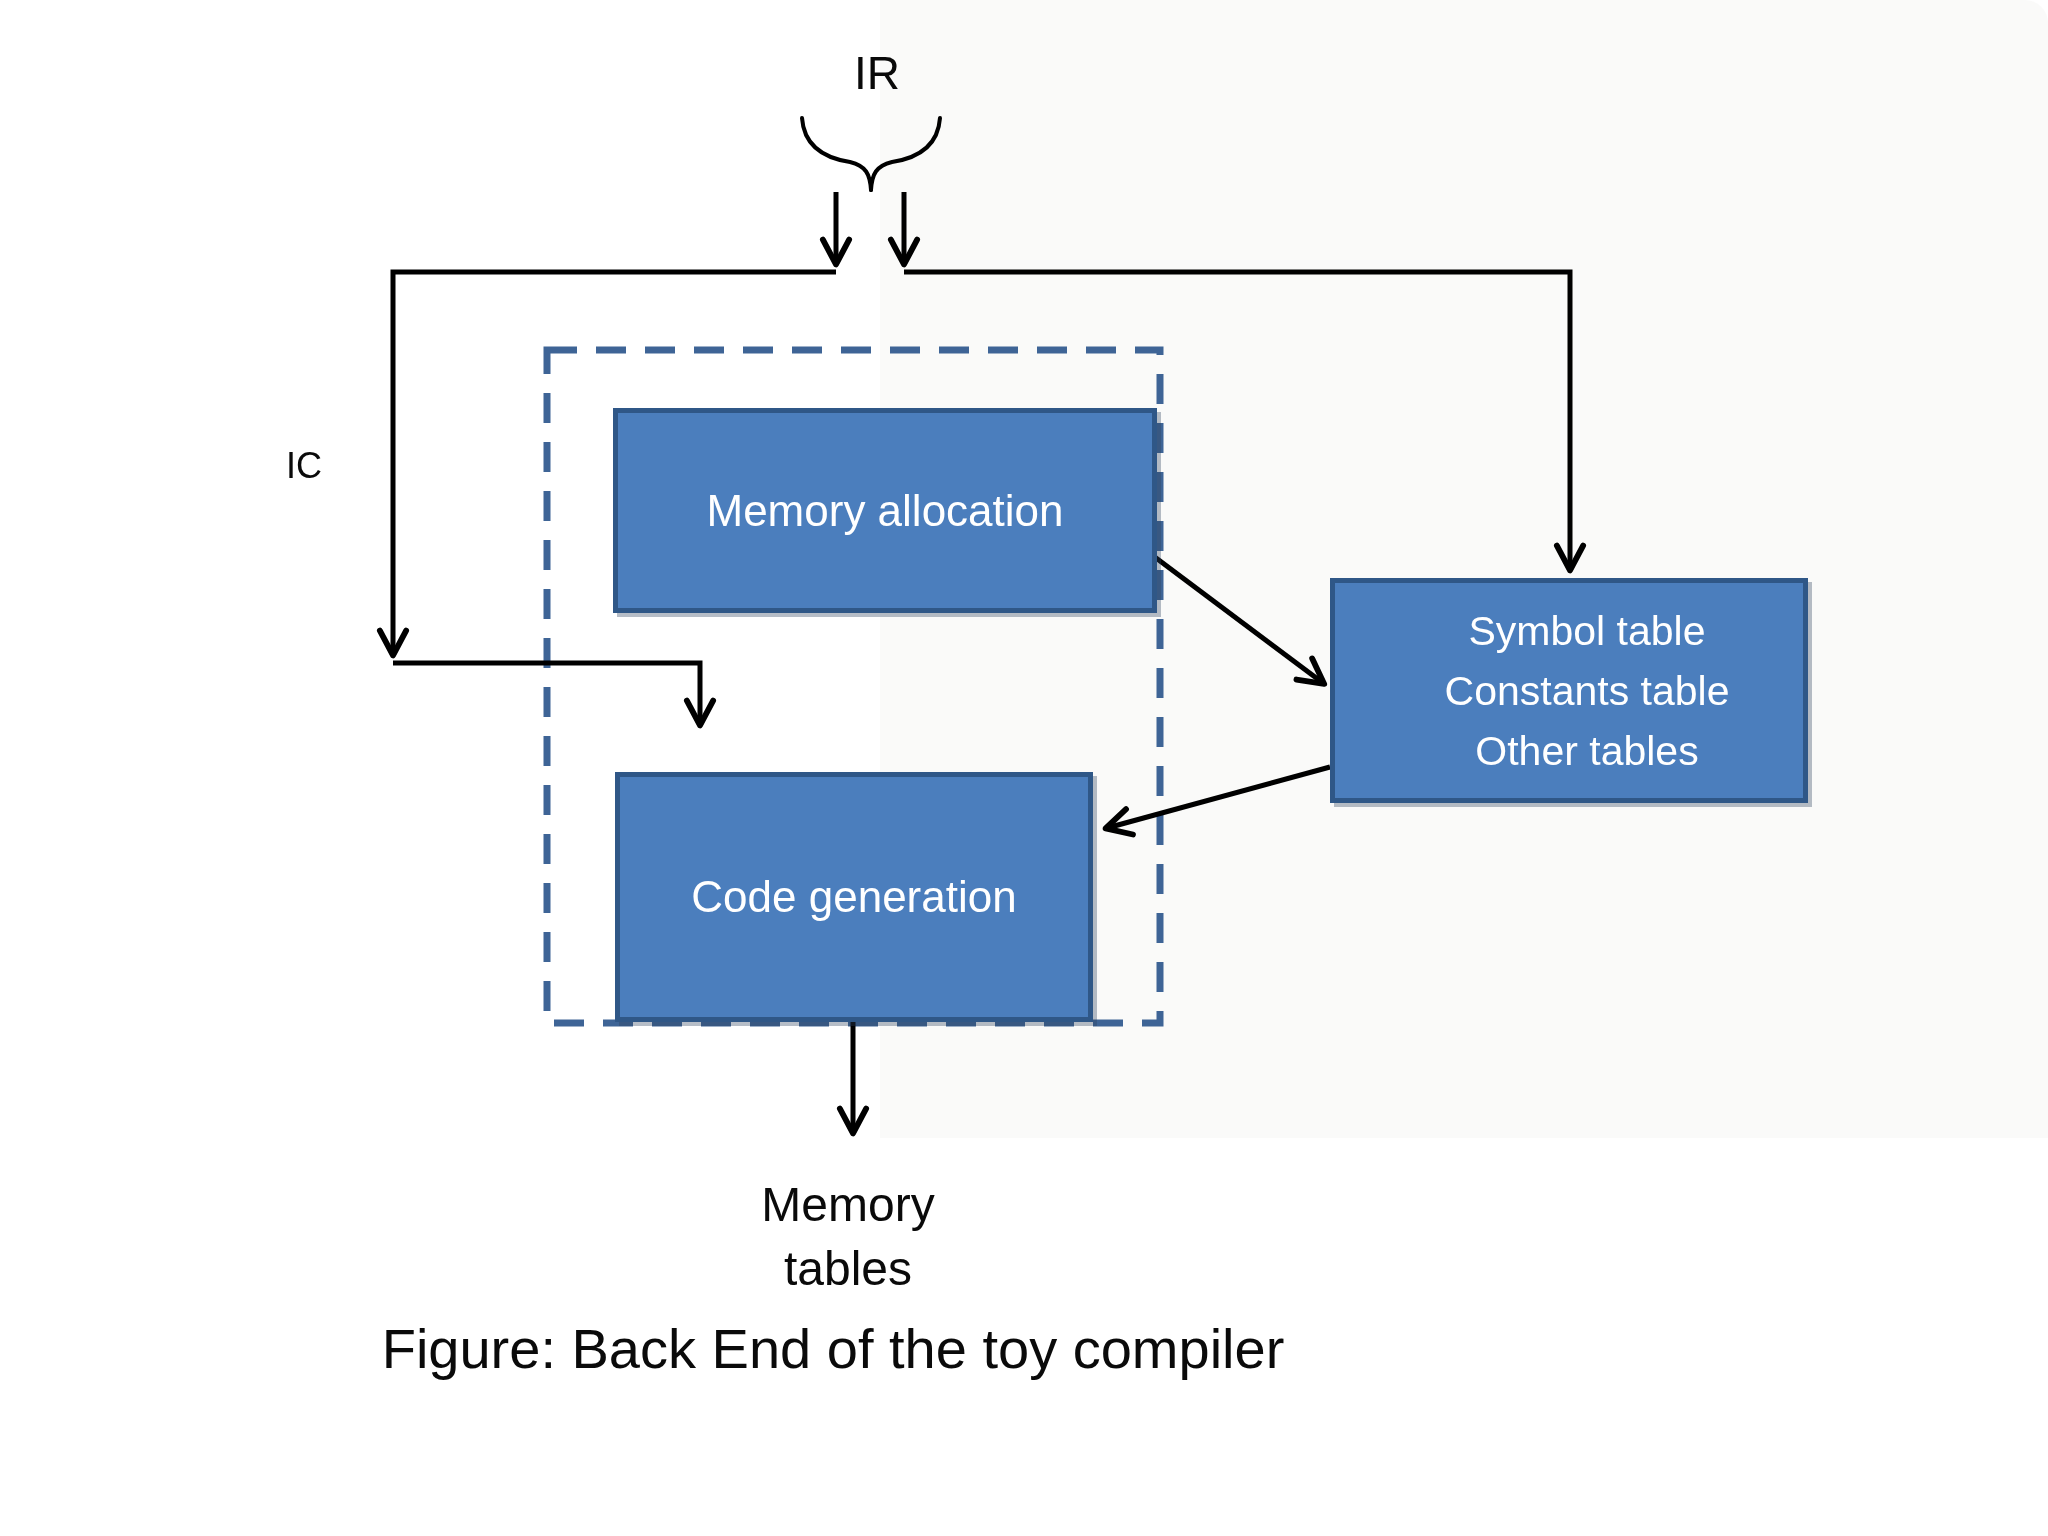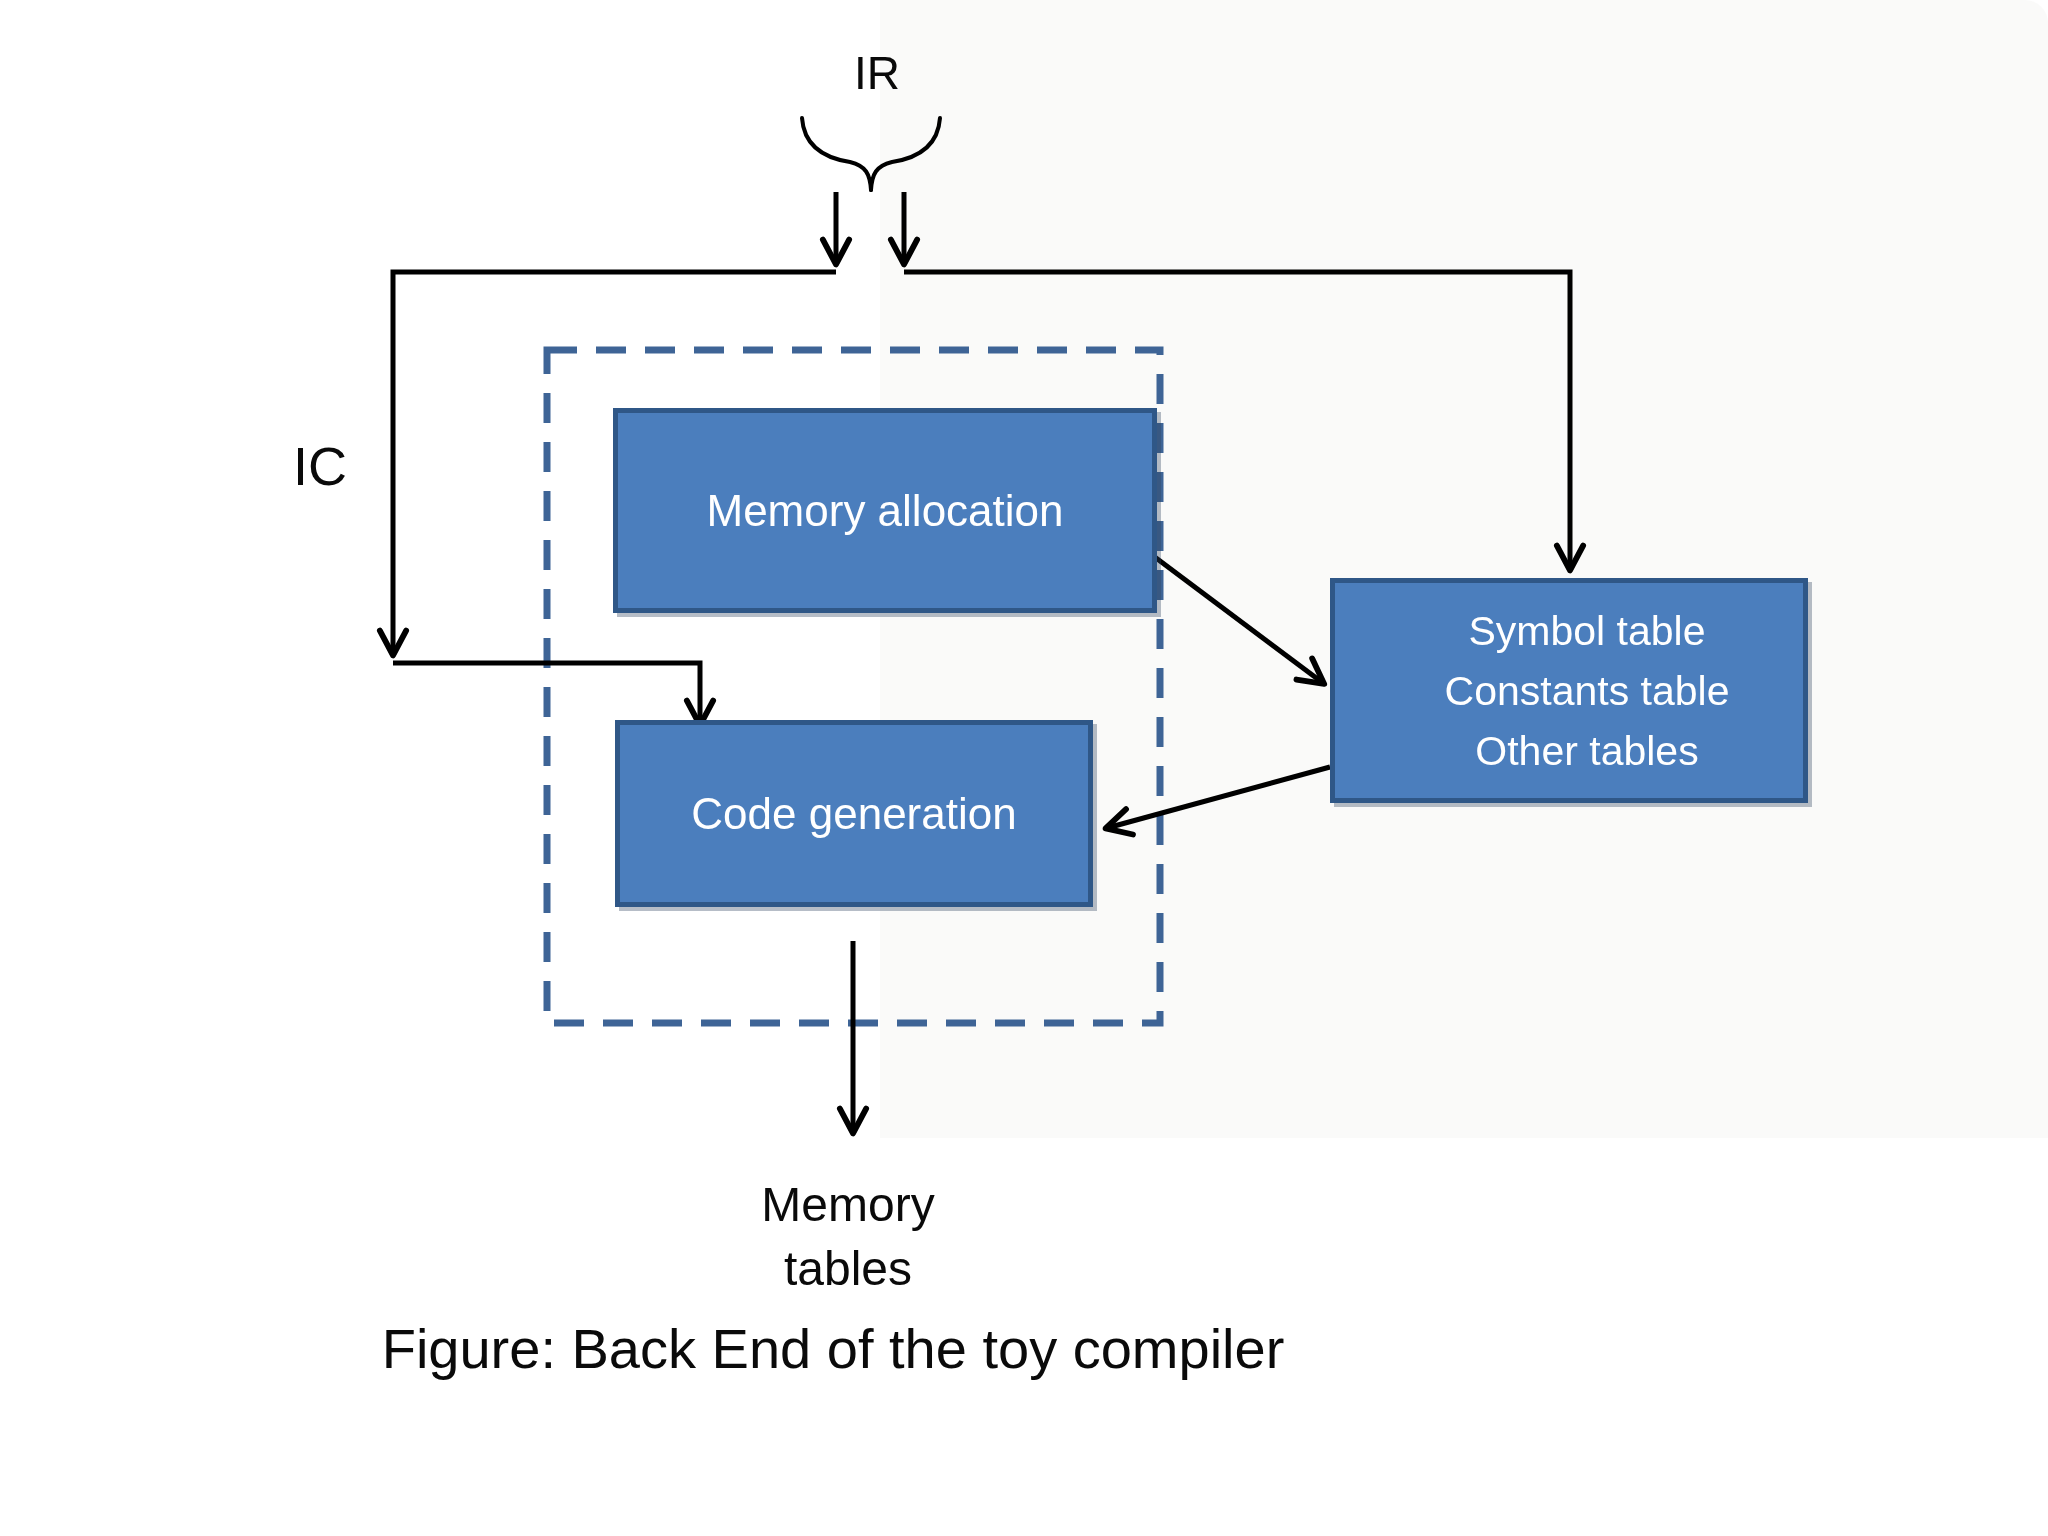--- a/index.html
+++ b/index.html
@@ -10,26 +10,26 @@
   .bg-band{position:absolute;left:880px;top:0;width:1168px;height:1138px;
     background:rgba(90,85,60,0.03);}
   .wires{position:absolute;left:0;top:0;width:2048px;height:1536px;}
   .node{
     position:absolute;display:flex;align-items:center;justify-content:center;
     background:#4b7ebd;border:5px solid #2f5787;box-sizing:border-box;
     box-shadow:4px 4px 0 rgba(45,65,95,0.35);
     color:#ffffff;text-align:center;font-size:44px;line-height:1.35;
   }
   .node-memory{left:613px;top:408px;width:544px;height:205px;}
-  .node-codegen{left:615px;top:720px;width:478px;height:187px;}
+  .node-codegen{left:615px;top:772px;width:478px;height:250px;}
   .node-tables{left:1330px;top:578px;width:478px;height:225px;font-size:41px;line-height:60px;padding-left:36px;}
   .node-tables span{display:block;}
   .float-label{position:absolute;transform:translate(-50%,-50%);white-space:nowrap;}
   .lbl-ir{left:877px;top:73px;font-size:46px;}
-  .lbl-ic{left:320px;top:466px;font-size:54px;}
+  .lbl-ic{left:304px;top:466px;font-size:36px;}
   .lbl-target{left:848px;top:1237px;font-size:48px;line-height:64px;text-align:center;}
   .lbl-target span{display:block;}
   .lbl-caption{left:833px;top:1348px;font-size:56px;}
 </style>
 </head>
 <body>
 
 <div class="canvas">
 
   <div class="bg-band"></div>

